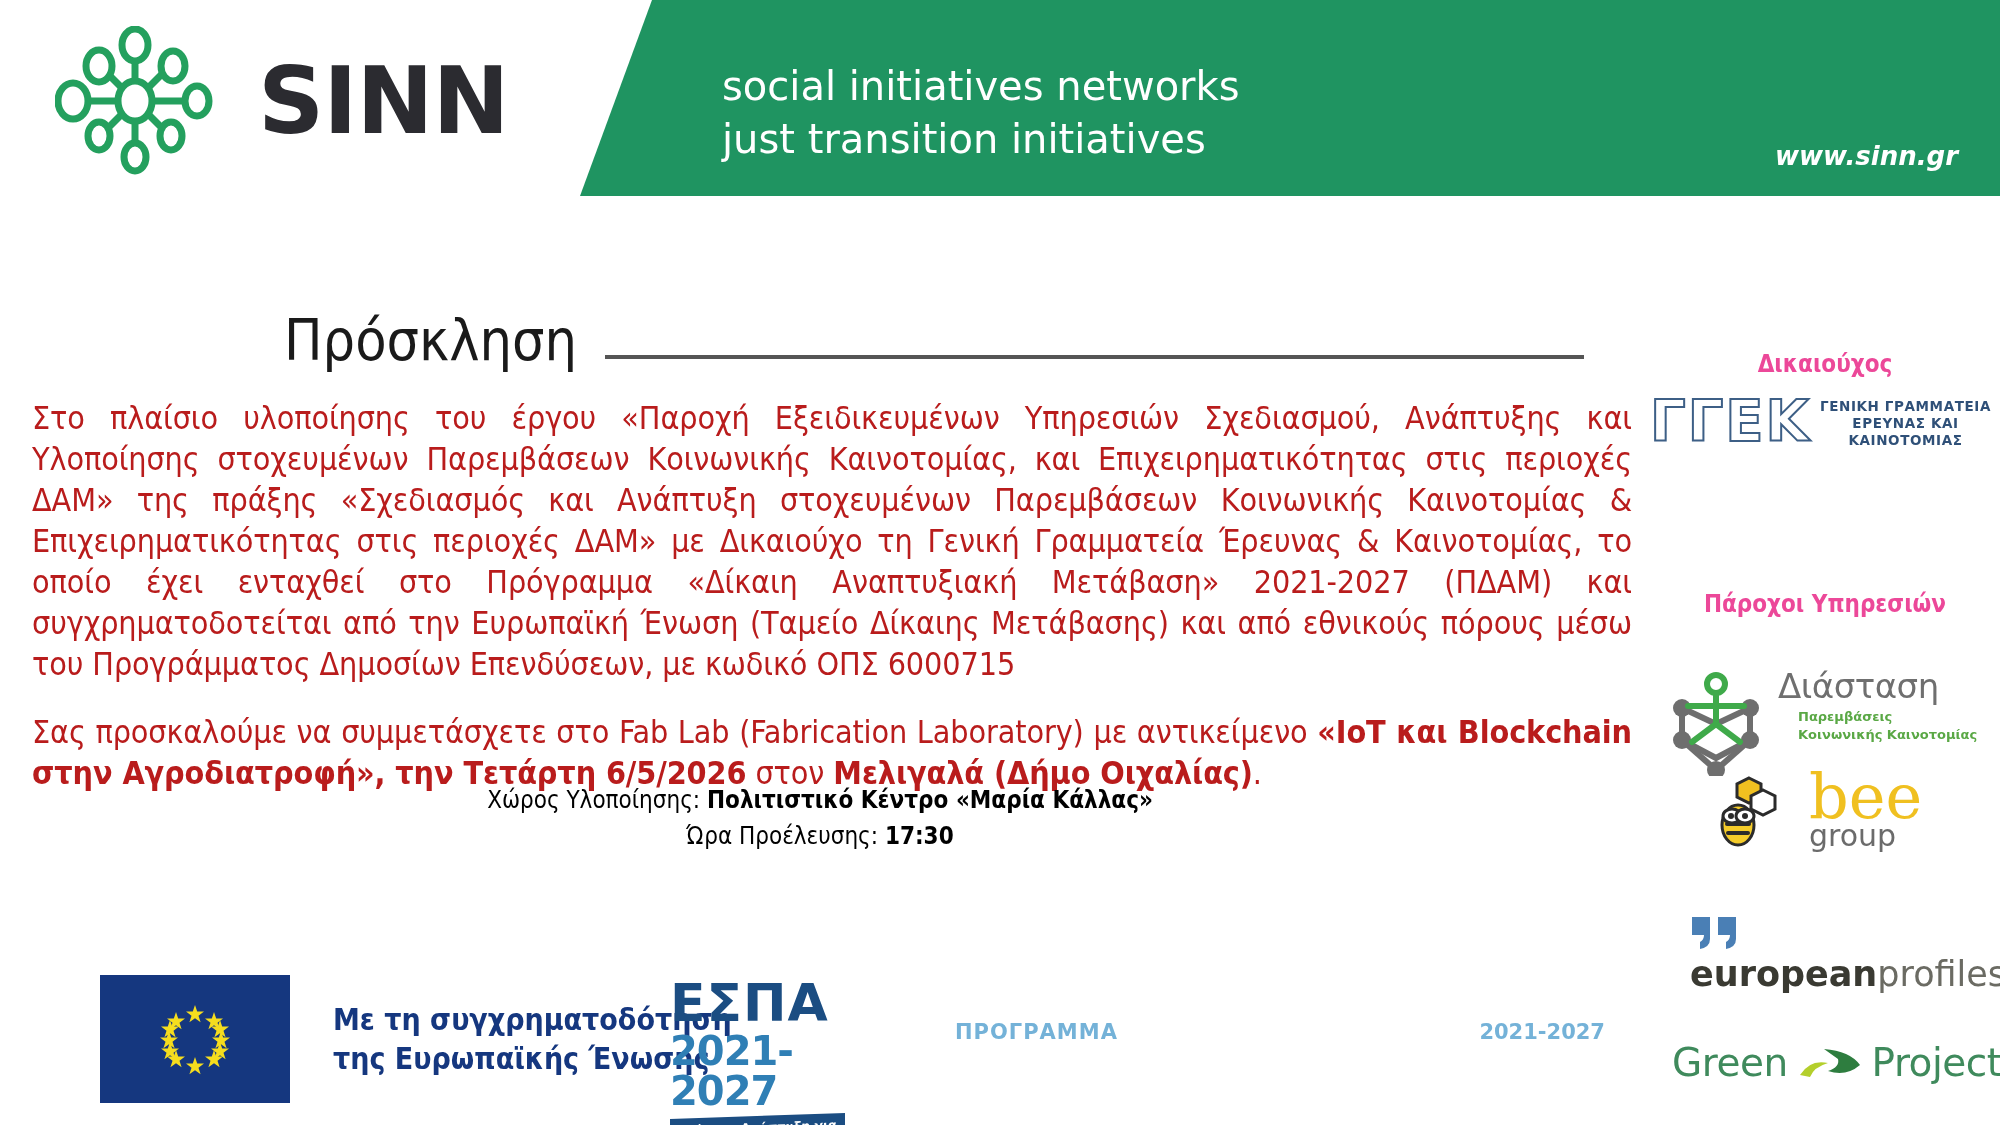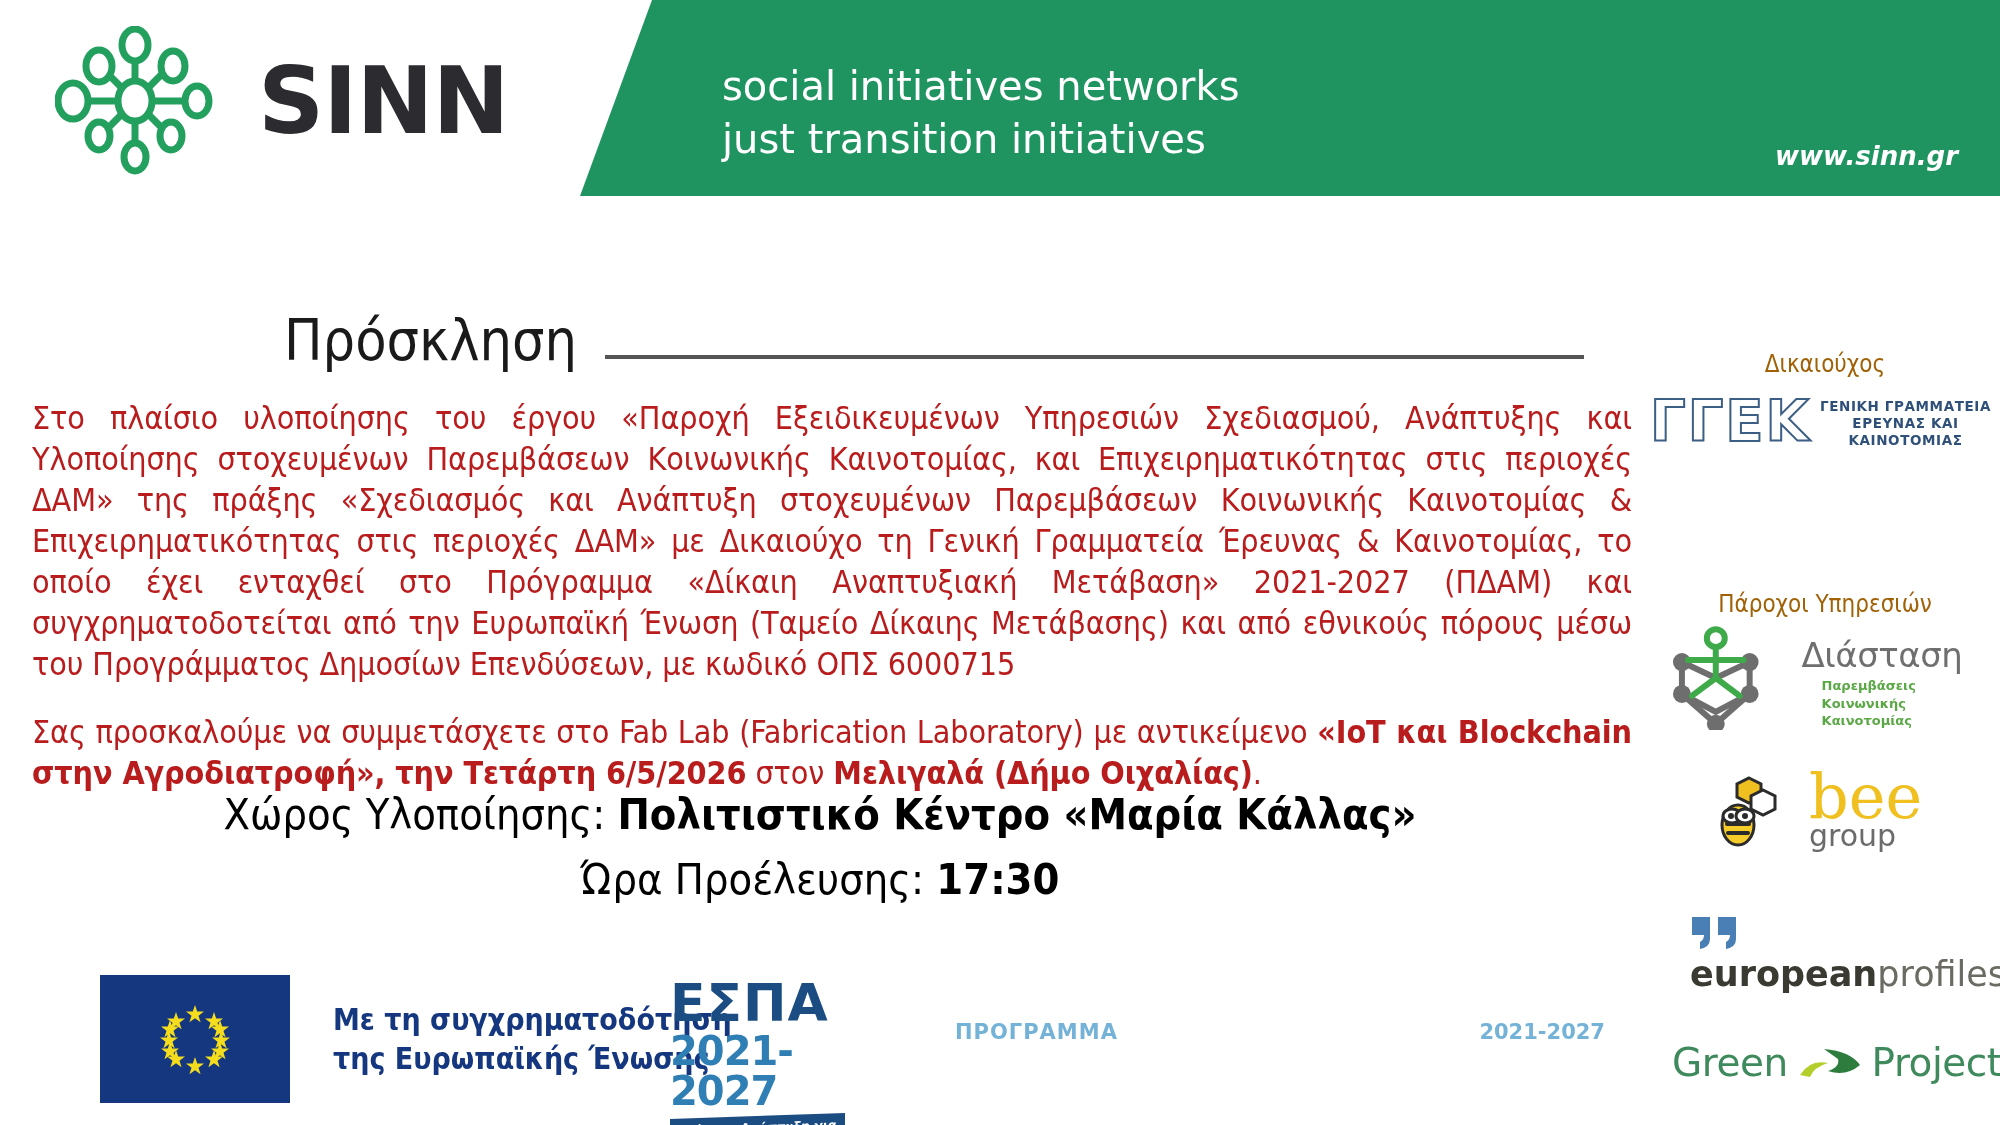--- a/index.html
+++ b/index.html
@@ -49,43 +49,43 @@
   .para {
     text-align:justify; color:#b91c1c;
     font-size:32px; line-height:1.28; letter-spacing:-0.1px;
     font-family:"DejaVu Sans Condensed","DejaVu Sans","Liberation Sans",sans-serif;
   }
   .para + .para { margin-top:27px; }
   .para b { font-weight:700; }
 
   .center-block { position:absolute; left:0; top:782px; width:1640px; text-align:center; }
   .center-line {
-    font-size:43px; color:#000; line-height:1.5;
+    font-size:24px; color:#000; line-height:1.5;
     font-family:"DejaVu Sans Condensed","DejaVu Sans","Liberation Sans",sans-serif;
   }
   .center-line b { font-weight:700; }
 
   
   .sidebar { position:absolute; left:1650px; top:350px; width:350px; }
   .side-label {
-    text-align:center; font-size:24px; color:#a16207; font-weight:400;
+    text-align:center; font-size:24px; color:#ec4899; font-weight:700;
     font-family:"DejaVu Sans Condensed","DejaVu Sans","Liberation Sans",sans-serif;
   }
 
   .ggek { margin-top:16px; display:flex; flex-direction:row; align-items:center; }
   .ggek-mark { font-size:56px; font-weight:800; color:#fff; letter-spacing:2px;
                -webkit-text-stroke:2px #3d5f86; line-height:1;
                font-family:"DejaVu Sans","Liberation Sans",sans-serif; }
   .ggek-sub { margin-top:3px; text-align:center; color:#2f5078; font-weight:700;
               font-size:13.5px; letter-spacing:0.6px; line-height:1.25;
               font-family:"DejaVu Sans","Liberation Sans",sans-serif; }
 
   .providers-label { position:absolute; left:1650px; top:590px; width:350px; }
 
-  .diastasi { position:absolute; left:1660px; top:620px; width:340px; display:flex; align-items:flex-end; gap:30px; }
+  .diastasi { position:absolute; left:1660px; top:666px; width:340px; display:flex; align-items:flex-start; gap:6px; }
   .diastasi-text .d-name { font-size:34px; color:#6f6f6f; font-weight:400; letter-spacing:-0.5px;
                            font-family:"DejaVu Sans","Liberation Sans",sans-serif; }
   .diastasi-text .d-sub { font-size:13px; color:#5aa845; font-weight:700; line-height:1.35; margin-top:2px;
                           font-family:"DejaVu Sans","Liberation Sans",sans-serif;margin-left:20px; }
 
   .beegroup { position:absolute; left:1705px; top:770px; display:flex; align-items:center; gap:20px; }
   .bee-word { font-size:62px; color:#f0c020; font-weight:400; line-height:0.85;
               font-family:"DejaVu Serif","Liberation Serif",serif; }
   .bee-sub { font-size:30px; color:#6b6b6b; font-weight:400; margin-top:-6px;
              font-family:"DejaVu Sans","Liberation Sans",sans-serif; }

